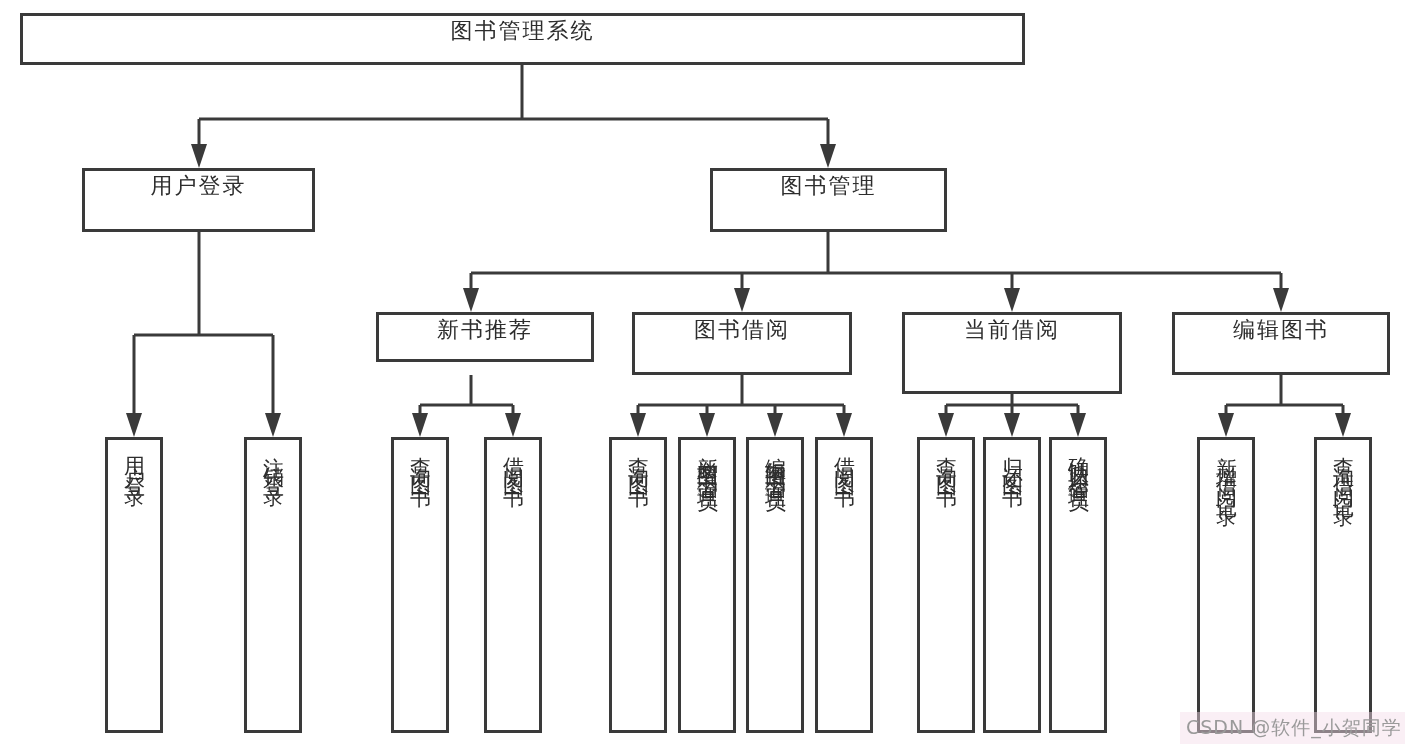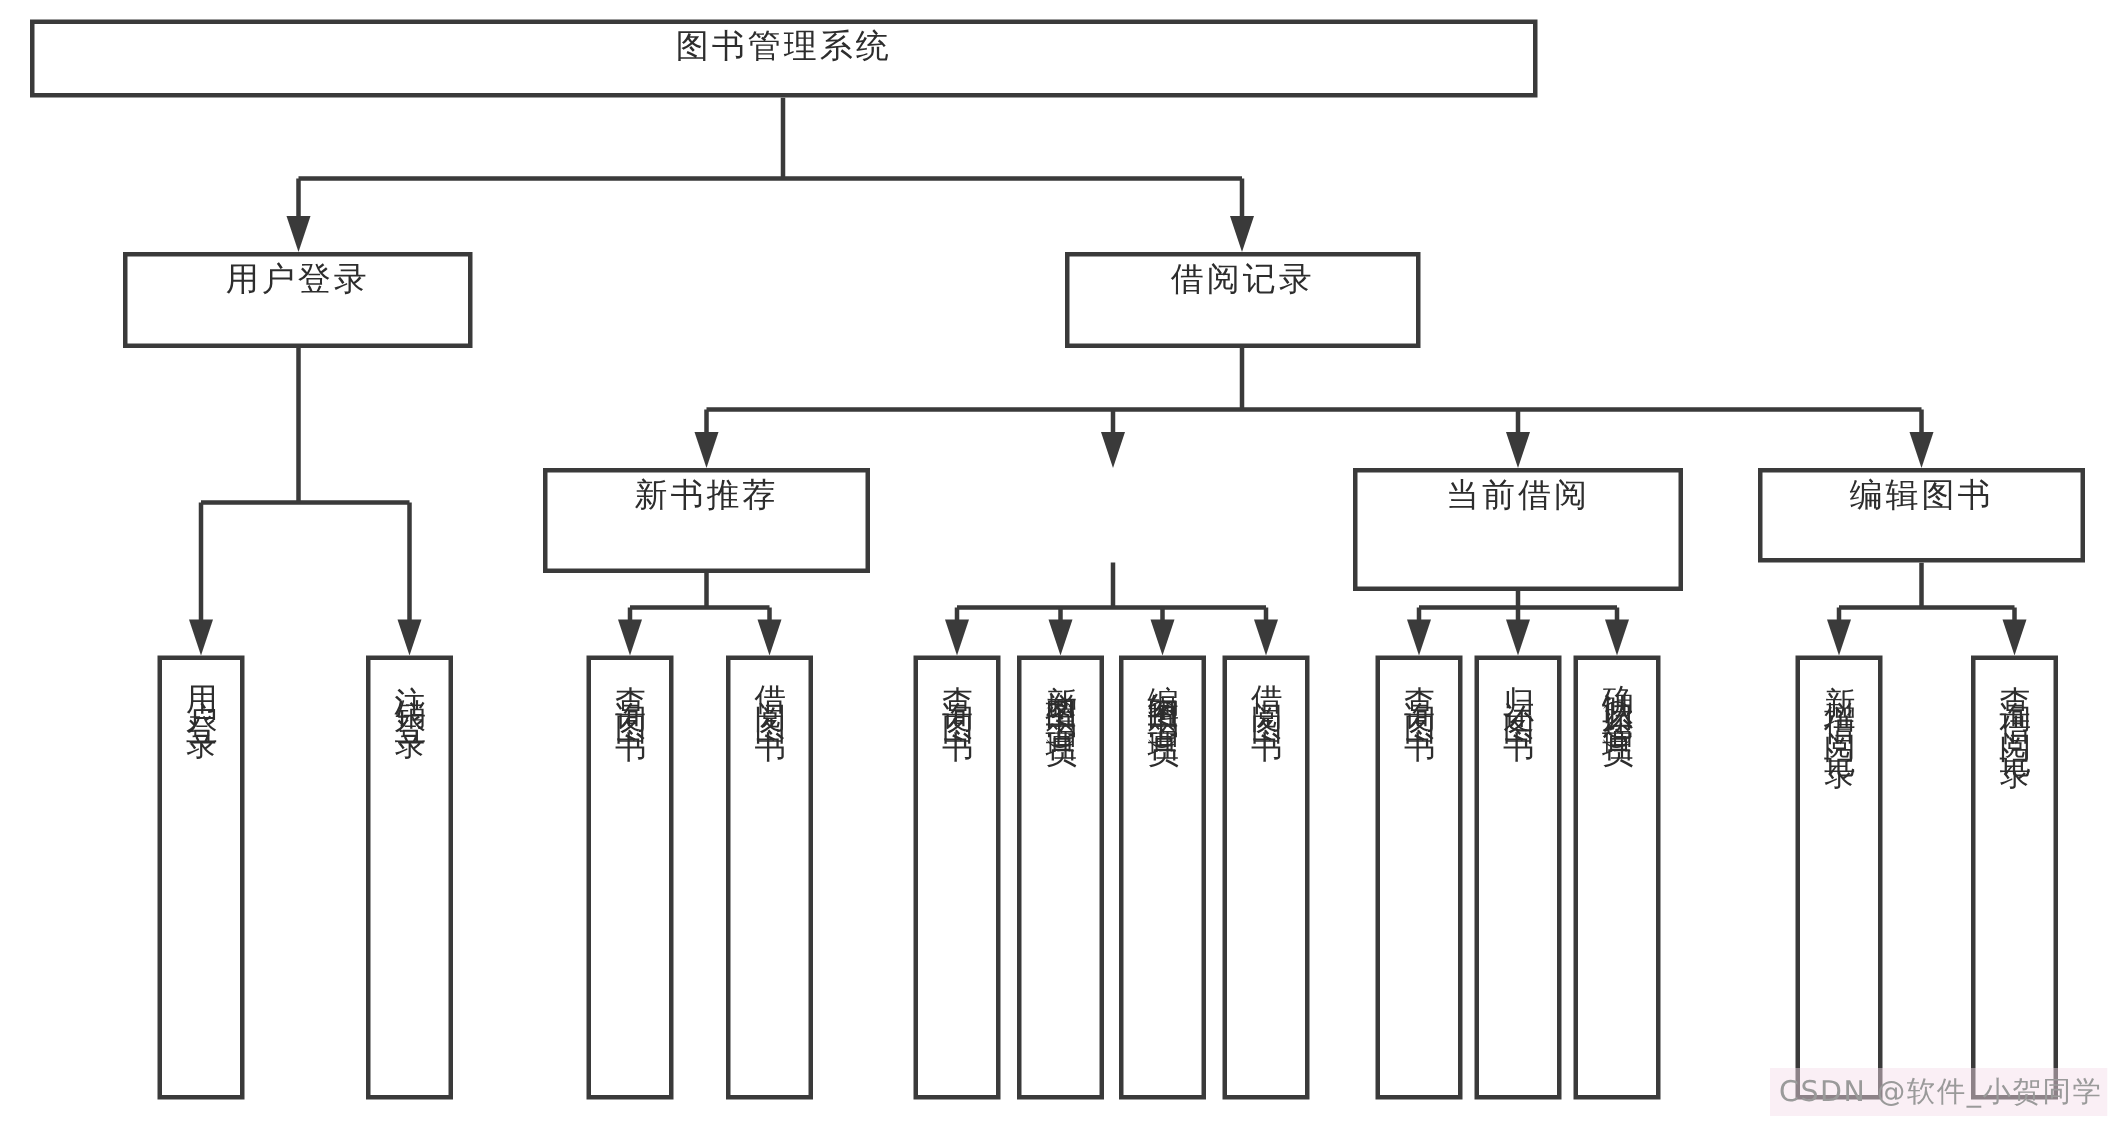--- a/index.html
+++ b/index.html
@@ -80,25 +80,28 @@
   </svg>
 
   <div class="node h-node" style="left:20px;top:13px;width:1005px;height:52px">
     <span>图书管理系统</span>
   </div>
 
   <div class="node h-node" style="left:82px;top:168px;width:233px;height:64px">
     <span>用户登录</span>
   </div>
   <div class="node h-node" style="left:710px;top:168px;width:237px;height:64px">
-    <span>借阅记录</span>
+    <span>图书管理</span>
   </div>
 
-  <div class="node h-node" style="left:362px;top:312px;width:218px;height:70px">
+  <div class="node h-node" style="left:376px;top:312px;width:218px;height:50px">
     <span>新书推荐</span>
+  </div>
+  <div class="node h-node" style="left:632px;top:312px;width:220px;height:63px">
+    <span>图书借阅</span>
   </div>
   <div class="node h-node" style="left:902px;top:312px;width:220px;height:82px">
     <span>当前借阅</span>
   </div>
   <div class="node h-node" style="left:1172px;top:312px;width:218px;height:63px">
     <span>编辑图书</span>
   </div>
 
   <div class="node v-node" style="left:105px;top:437px;width:58px;height:296px">
     <span class="lbl">用户登录</span>

